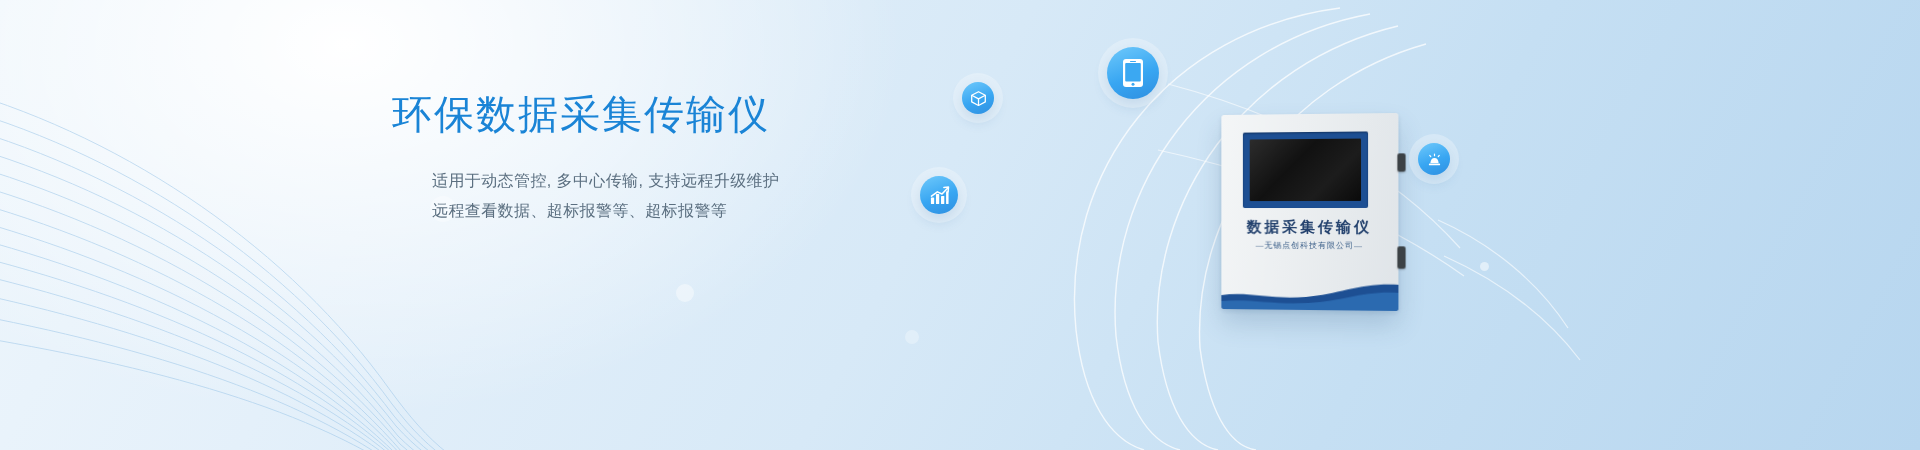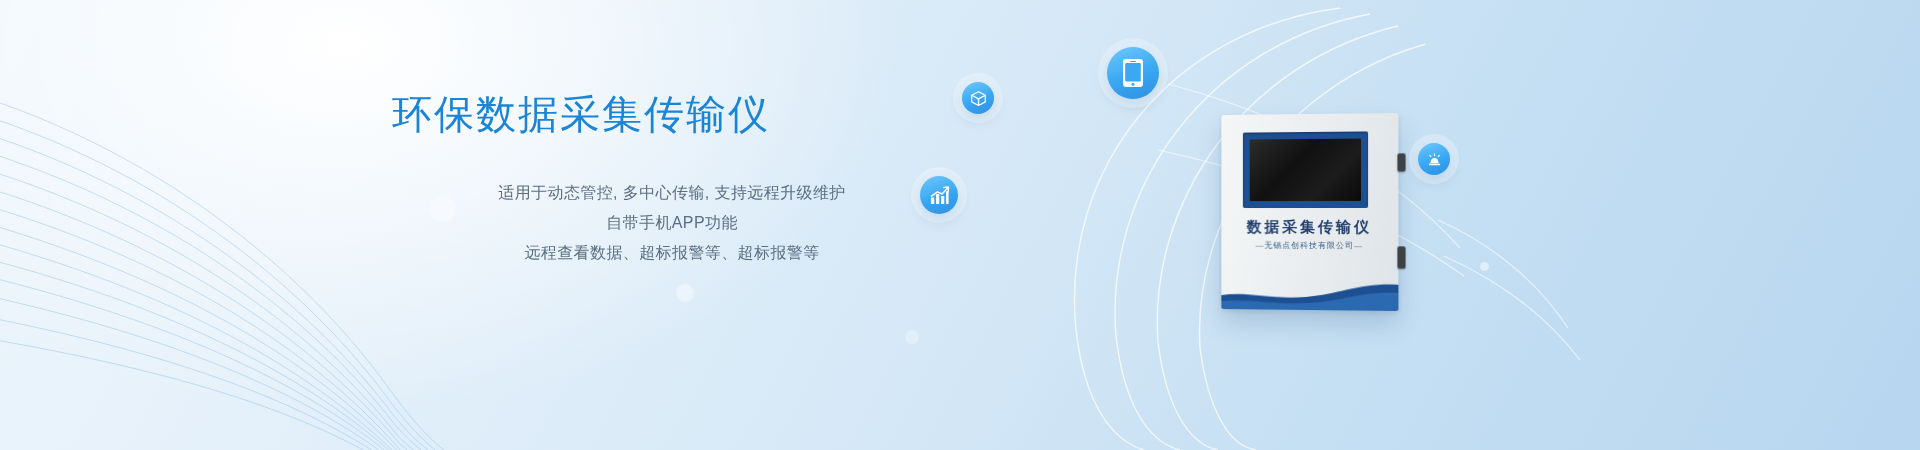--- a/index.html
+++ b/index.html
@@ -24,23 +24,23 @@
   .b1{width:26px;height:26px;left:430px;top:196px;}
   .b2{width:18px;height:18px;left:676px;top:284px;background:rgba(255,255,255,.42);}
   .b3{width:11px;height:11px;left:1128px;top:50px;background:rgba(255,255,255,.55);}
   .b4{width:9px;height:9px;left:1480px;top:262px;background:rgba(255,255,255,.5);}
   .b5{width:14px;height:14px;left:905px;top:330px;background:rgba(255,255,255,.3);}
 
   
   .copy{position:absolute;left:392px;top:94px;width:520px;}
   .title{
     font-size:40px;line-height:1;letter-spacing:2px;
-    color:#1a84d6;font-weight:400;margin:0 0 44px 0;white-space:nowrap;
-  }
-  .sub{margin:0;text-align:center;}
+    color:#1a84d6;font-weight:400;margin:0 0 32px 0;white-space:nowrap;
+  }
+  .sub{margin:0;}
   .sub li{
     list-style:none;font-size:16px;line-height:30px;color:#5b6f80;
     letter-spacing:.4px;white-space:nowrap;
   }
 
   
   .scene{position:absolute;left:1040px;top:0;width:640px;height:450px;}
 
   .arcs{position:absolute;left:0;top:0;width:640px;height:450px;}
 
@@ -125,21 +125,20 @@
   <span class="bubble b1"></span>
   <span class="bubble b2"></span>
   <span class="bubble b3"></span>
   <span class="bubble b4"></span>
   <span class="bubble b5"></span>
 
   <div class="copy">
     <h1 class="title">环保数据采集传输仪</h1>
     <ul class="sub">
       <li>适用于动态管控, 多中心传输, 支持远程升级维护</li>
-      <li>自带手机APP功能</li>
       <li>远程查看数据、超标报警等、超标报警等</li>
     </ul>
   </div>
 
   <div class="scene">
 
     <svg class="arcs" viewBox="0 0 640 450" fill="none">
       <g stroke="#ffffff" stroke-width="1.4" opacity="0.75" fill="none">
         <path d="M300,8 C130,30 20,170 36,330 C44,400 70,440 104,450"></path>
         <path d="M330,14 C168,44 64,186 76,336 C84,404 108,442 140,450"></path>

